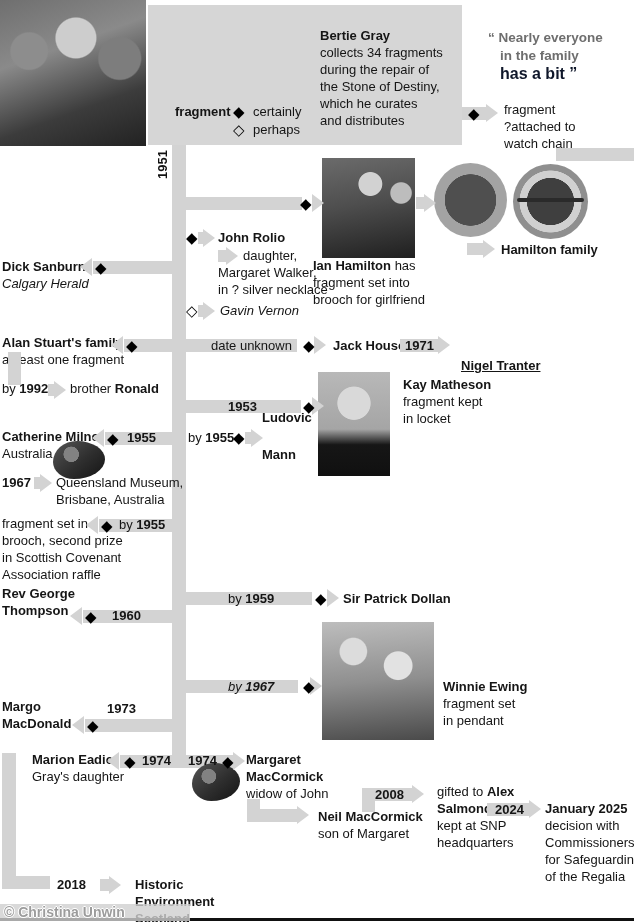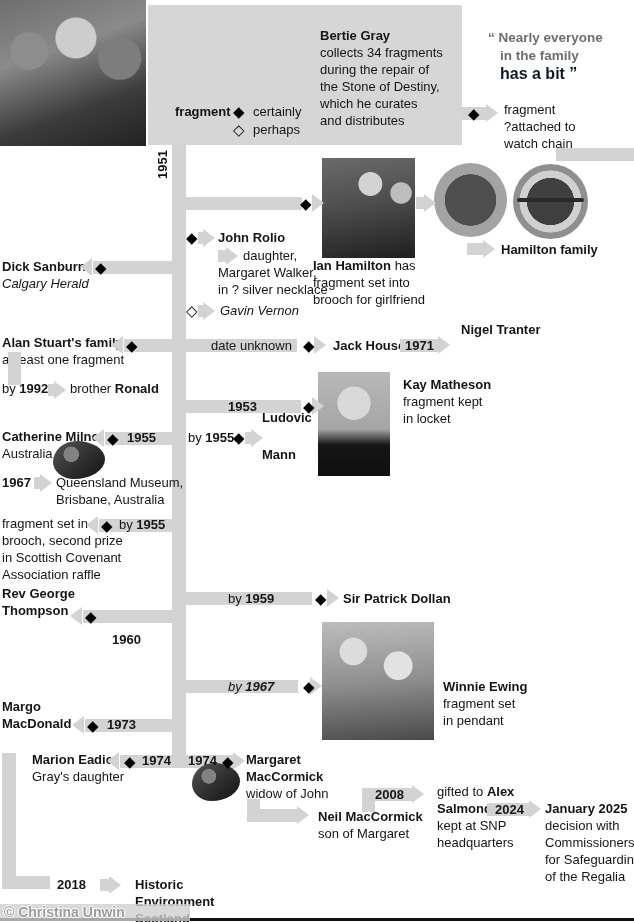--- a/index.html
+++ b/index.html
@@ -123,21 +123,21 @@
   <div class="bar" style="left:124px;top:339px;width:56px;"></div>
   <span class="d" style="left:126px;top:338px;">◆</span>
   <div class="bar" style="left:186px;top:339px;width:111px;"></div>
   <div class="t" style="left:211px;top:338px;z-index:3;">date unknown</div>
   <span class="d" style="left:303px;top:338px;">◆</span>
   <div class="hr" style="left:314px;top:336px;"></div>
   <div class="t b" style="left:333px;top:338px;">Jack House</div>
   <div class="bar" style="left:400px;top:339px;width:38px;"></div>
   <div class="t b" style="left:405px;top:338px;z-index:3;">1971</div>
   <div class="hr" style="left:438px;top:336px;"></div>
-  <div class="t b" style="left:461px;top:322px;">Nigel Tranter</div>
+  <div class="t b" style="left:461px;top:358px;text-decoration:underline;">Nigel Tranter</div>
 
   <div class="vbar" style="left:8px;top:352px;width:13px;height:33px;"></div>
   <div class="t" style="left:2px;top:381px;"><span>by </span><span class="b">1992</span></div>
   <div class="tail" style="left:48px;top:384px;width:6px;"></div>
   <div class="hr" style="left:54px;top:381px;"></div>
   <div class="t" style="left:70px;top:381px;"><span>brother </span><span class="b">Ronald</span></div>
 
   <div class="bar" style="left:186px;top:400px;width:115px;"></div>
   <div class="t b" style="left:228px;top:399px;z-index:3;">1953</div>
   <span class="d" style="left:303px;top:399px;">◆</span>
@@ -180,37 +180,37 @@
   <div class="t" style="left:228px;top:591px;z-index:3;"><span>by </span><span class="b">1959</span></div>
   <span class="d" style="left:315px;top:591px;">◆</span>
   <div class="hr" style="left:327px;top:589px;"></div>
   <div class="t b" style="left:343px;top:591px;text-align:right;">Sir Patrick Dollan</div>
 
   <div class="t b" style="left:2px;top:586px;">Rev George</div>
   <div class="t b" style="left:2px;top:603px;">Thompson</div>
   <div class="hl" style="left:70px;top:607px;"></div>
   <div class="bar" style="left:83px;top:610px;width:97px;"></div>
   <span class="d" style="left:85px;top:609px;">◆</span>
-  <div class="t b" style="left:112px;top:608px;z-index:3;margin-top:24px;">1960</div>
+  <div class="t b" style="left:112px;top:608px;z-index:3;">1960</div>
 
   <div class="bar" style="left:186px;top:680px;width:112px;"></div>
   <div class="t" style="left:228px;top:679px;z-index:3;font-style:italic;"><span>by </span><span class="b">1967</span></div>
   <span class="d" style="left:303px;top:679px;">◆</span>
   <div class="hr" style="left:310px;top:677px;"></div>
   <div class="photo" id="winnie-photo"></div>
   <div class="t b" style="left:443px;top:679px;">Winnie Ewing</div>
   <div class="t" style="left:443px;top:696px;">fragment set</div>
   <div class="t" style="left:443px;top:713px;">in pendant</div>
 
   <div class="t b" style="left:2px;top:699px;">Margo</div>
   <div class="t b" style="left:2px;top:716px;">MacDonald</div>
   <div class="hl" style="left:72px;top:716px;"></div>
   <div class="bar" style="left:85px;top:719px;width:95px;"></div>
   <span class="d" style="left:87px;top:718px;">◆</span>
-  <div class="t b" style="left:107px;top:717px;z-index:3;">1973</div>
+  <div class="t b" style="left:107px;top:701px;z-index:3;">1973</div>
 
   <div class="t b" style="left:32px;top:752px;">Marion Eadie,</div>
   <div class="t" style="left:32px;top:769px;">Gray's daughter</div>
   <div class="hl" style="left:107px;top:752px;"></div>
   <div class="bar" style="left:120px;top:755px;width:113px;"></div>
   <span class="d" style="left:124px;top:754px;">◆</span>
   <div class="t b" style="left:142px;top:753px;z-index:3;">1974</div>
   <div class="t b" style="left:188px;top:753px;z-index:3;">1974</div>
   <span class="d" style="left:222px;top:754px;">◆</span>
   <div class="hr" style="left:233px;top:752px;"></div>

